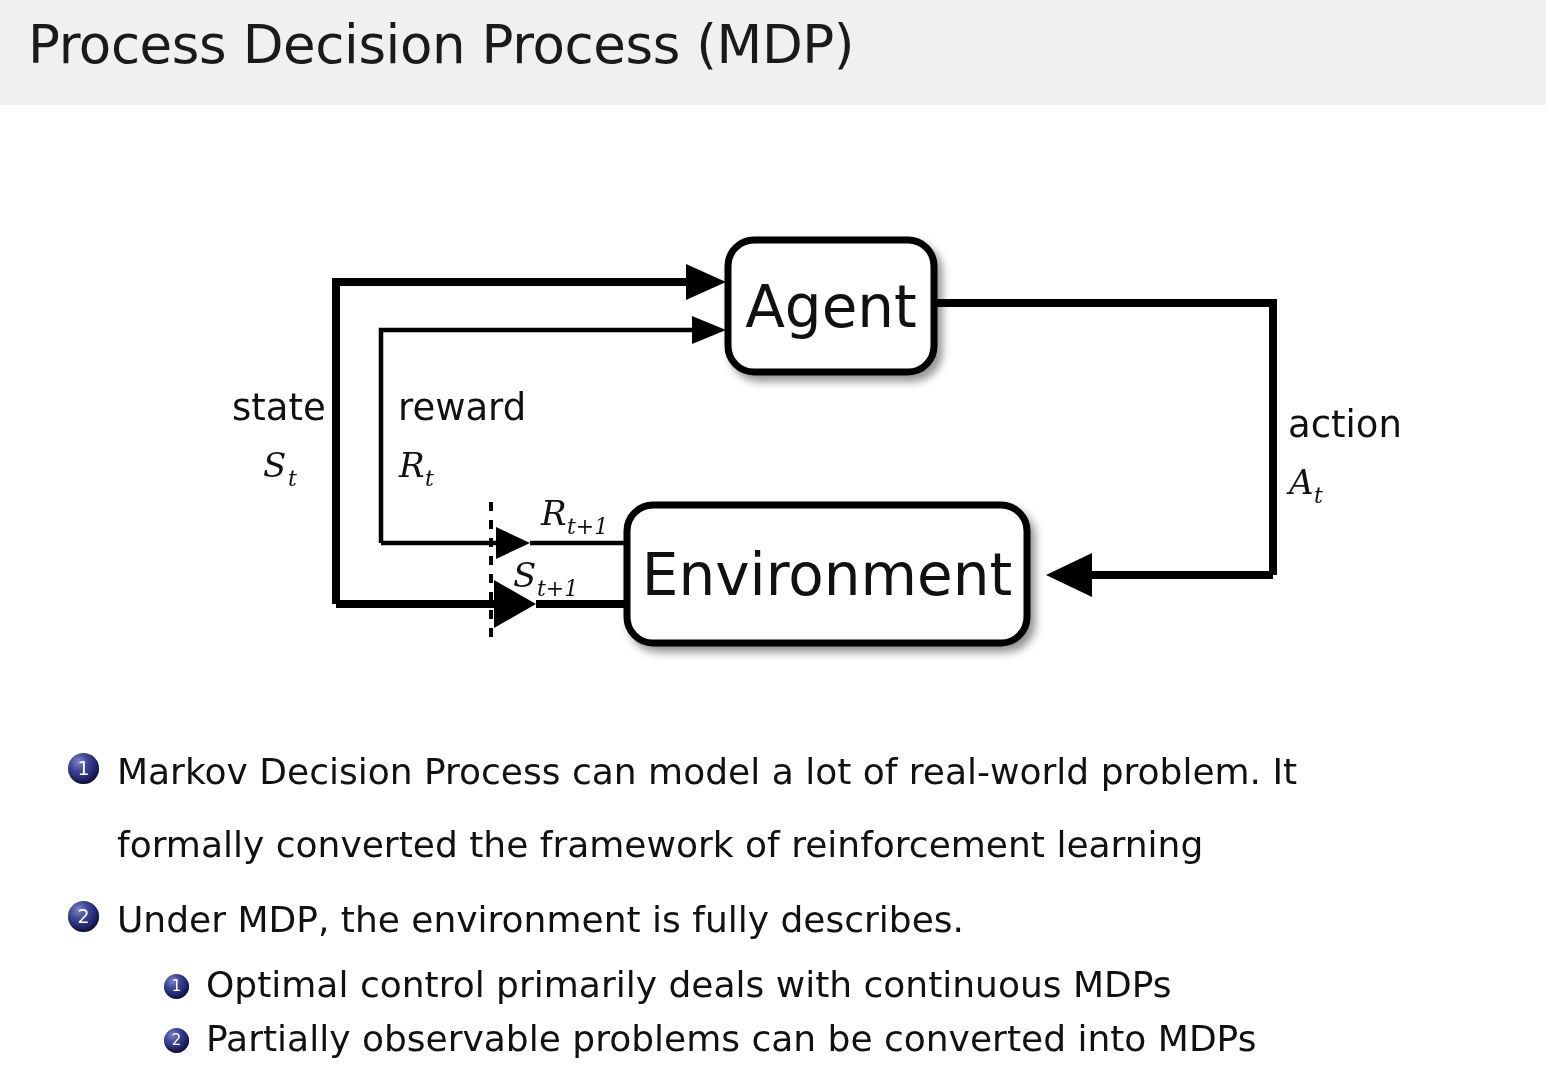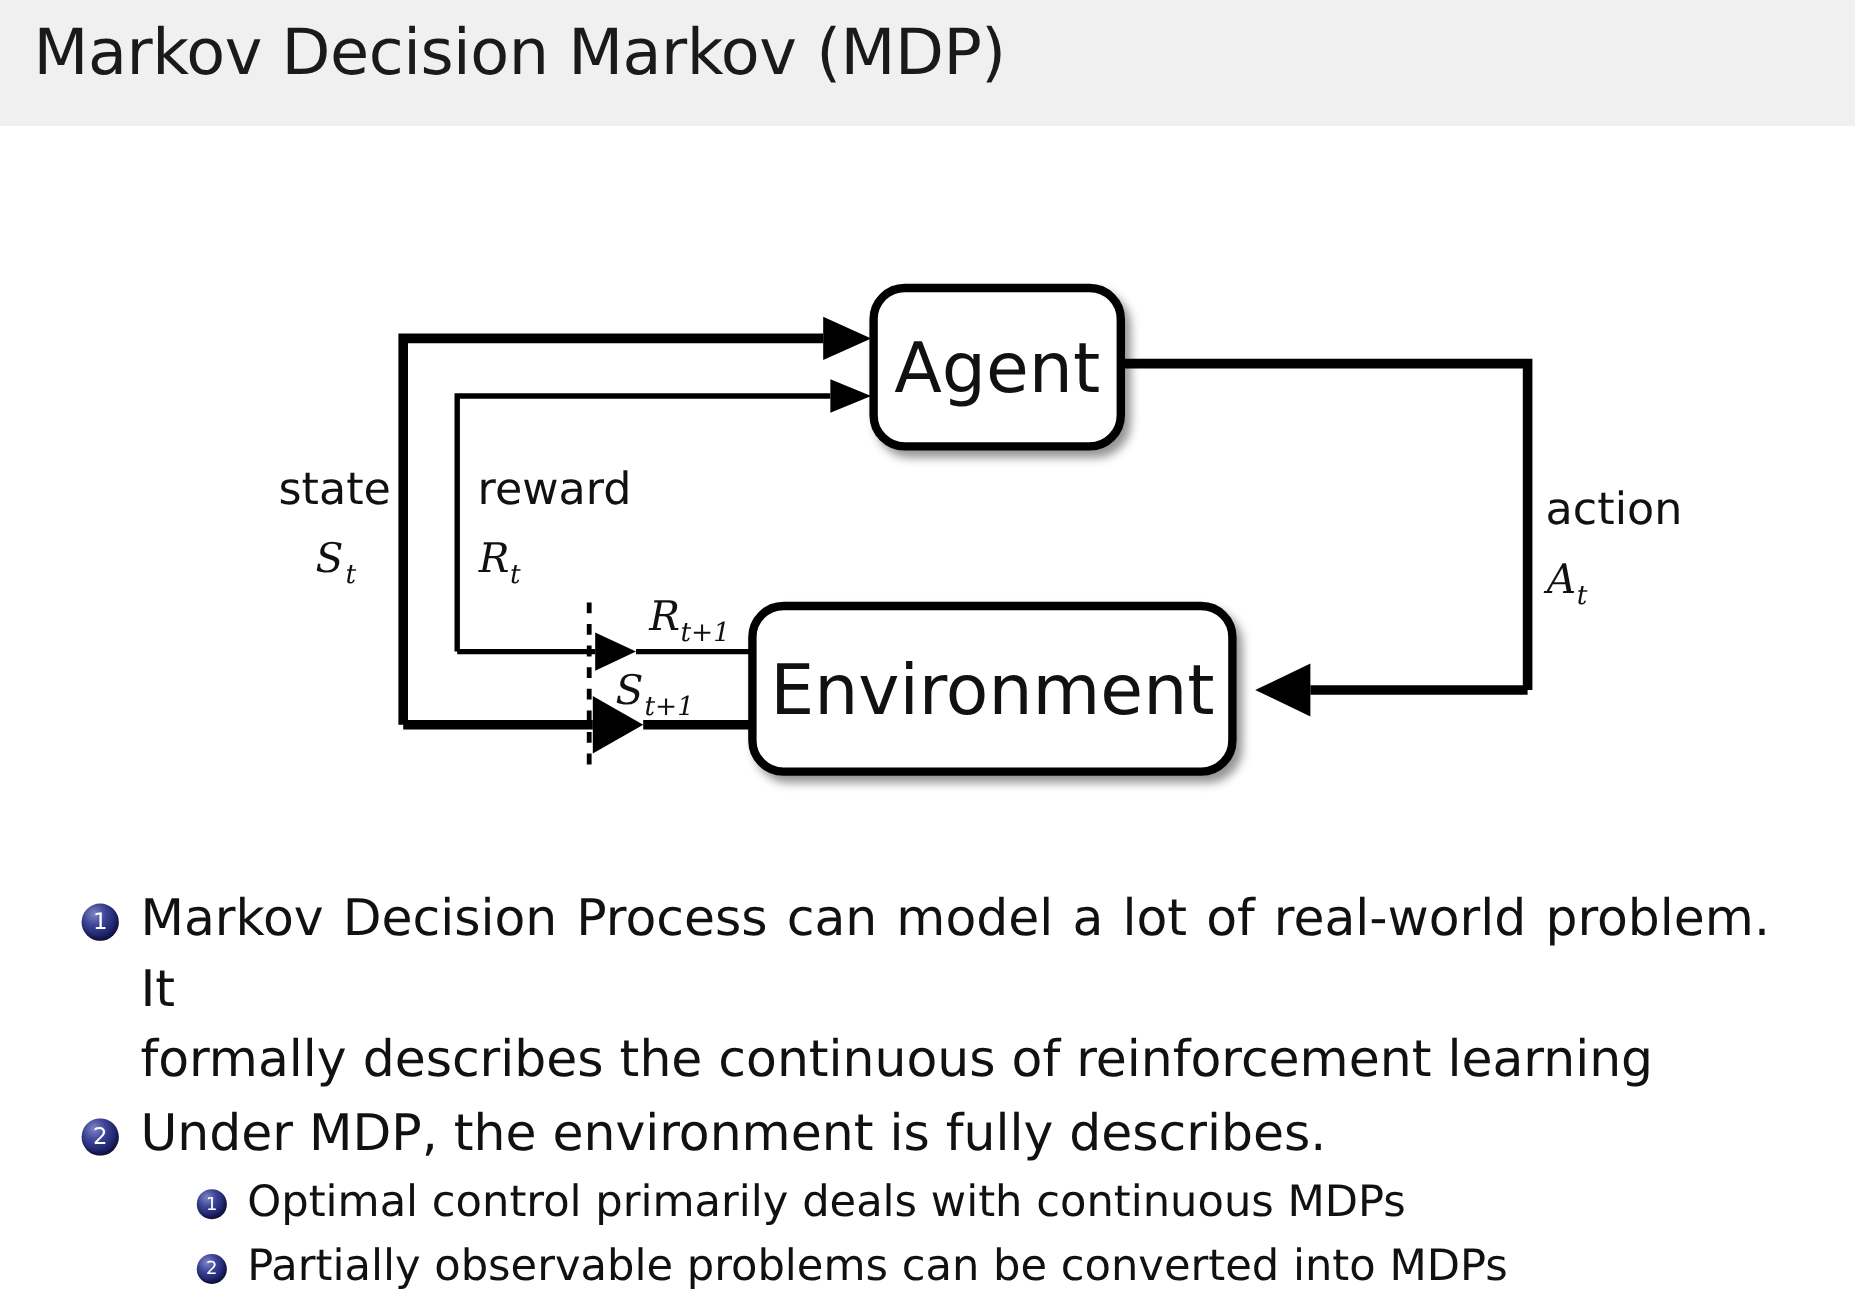--- a/index.html
+++ b/index.html
@@ -114,40 +114,40 @@
     line-height: 25px;
     font-size: 15px;
     margin-top: 16px;
   }
   .bullet-text {
     font-family: "DejaVu Sans", "Liberation Sans", sans-serif;
     color: #111111;
     text-align: right;
   }
   .text-lvl1 {
-    font-size: 42px;
-    line-height: 59px;
+    font-size: 36px;
+    line-height: 73px;
     margin-left: 18px;
     width: 1358px;
     text-align: justify;
     text-justify: inter-word;
   }
   .text-lvl1.nojustify { text-align: left; }
   .text-lvl2 {
     font-size: 36px;
     line-height: 53px;
     margin-left: 17px;
   }
   .para-line { display: block; }
 </style>
 </head>
 <body>
 
 <div id="title-bar">
-  <div id="slide-title">Markov Decision Markov (MDP)</div>
+  <div id="slide-title">Process Decision Process (MDP)</div>
 </div>
 
 <div id="diagram">
   <svg width="1546" height="540" viewBox="0 0 1546 540" xmlns="http://www.w3.org/2000/svg">
     <defs>
       <filter id="boxshadow" x="-25%" y="-25%" width="160%" height="170%">
         <feDropShadow dx="5" dy="6" stdDeviation="4" flood-color="#000000" flood-opacity="0.42"></feDropShadow>
       </filter>
     </defs>
 
@@ -227,21 +227,21 @@
     </g>
   </svg>
 </div>
 
 <div id="bullet-list">
 
   <div class="bullet-row lvl1">
     <div class="marker marker-lvl1">1</div>
     <div class="bullet-text text-lvl1">
       <span class="para-line">Markov Decision Process can model a lot of real-world problem. It</span>
-      <span class="para-line nojustify">formally describes the continuous of reinforcement learning</span>
+      <span class="para-line nojustify">formally converted the framework of reinforcement learning</span>
     </div>
   </div>
 
   <div class="bullet-row lvl1">
     <div class="marker marker-lvl1">2</div>
     <div class="bullet-text text-lvl1 nojustify">
       <span class="para-line">Under MDP, the environment is fully describes.</span>
     </div>
   </div>
 

